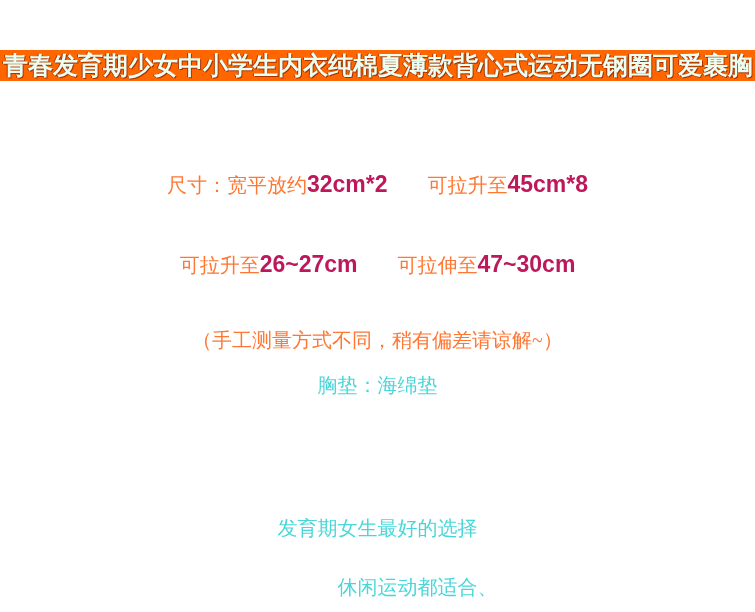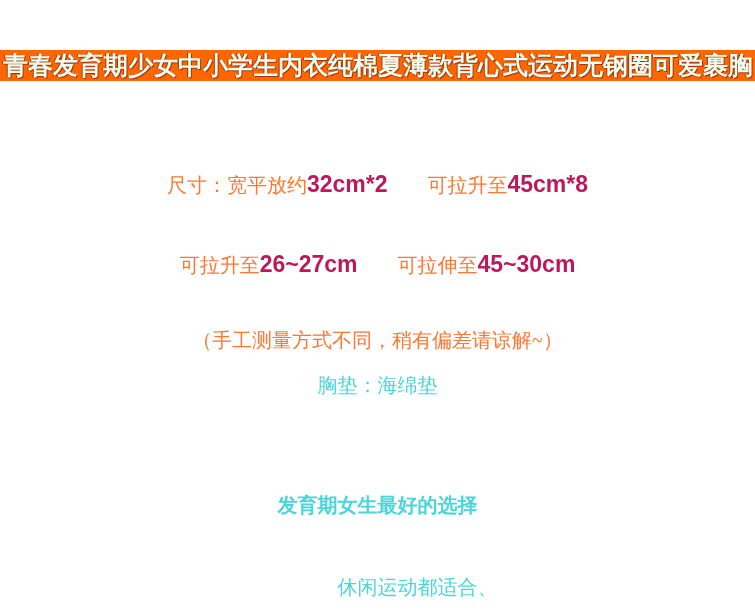--- a/index.html
+++ b/index.html
@@ -57,38 +57,38 @@
   }
   .seg-gap {
     display: inline-block;
     width: 40px;
   }
   .row-size-width  { top: 172px; }
   .row-size-height { top: 252px; }
   .row-note        { top: 328px; }
   .row-pad         { top: 373px; }
   .row-elastic     { top: 419px; }
-  .row-slogan1     { top: 493px; font-weight: bold; }
+  .row-slogan1     { top: 516px; }
   .row-slogan2     { top: 575px; margin-left: 40px; }
 </style>
 </head>
 <body>
 
 <div class="page">
 
   <div class="title-bar">
     <span class="title-text">青春发育期少女中小学生内衣纯棉夏薄款背心式运动无钢圈可爱裹胸</span>
   </div>
 
   <div class="row row-size-width orange-text">
     <span>尺寸：宽平放约</span><span class="num-val">32cm*2</span><span class="seg-gap"></span><span>可拉升至</span><span class="num-val">45cm*8</span>
   </div>
 
   <div class="row row-size-height orange-text">
-    <span>可拉升至</span><span class="num-val">26~27cm</span><span class="seg-gap"></span><span>可拉伸至</span><span class="num-val">45~30cm</span>
+    <span>可拉升至</span><span class="num-val">26~27cm</span><span class="seg-gap"></span><span>可拉伸至</span><span class="num-val">47~30cm</span>
   </div>
 
   <div class="row row-pad cyan-text">胸垫：海绵垫</div>
 
   <div class="row row-note orange-text">（手工测量方式不同，稍有偏差请谅解~）</div>
 
 
   <div class="row row-slogan1 cyan-text">发育期女生最好的选择</div>
 
   <div class="row row-slogan2 cyan-text">休闲运动都适合、</div>

